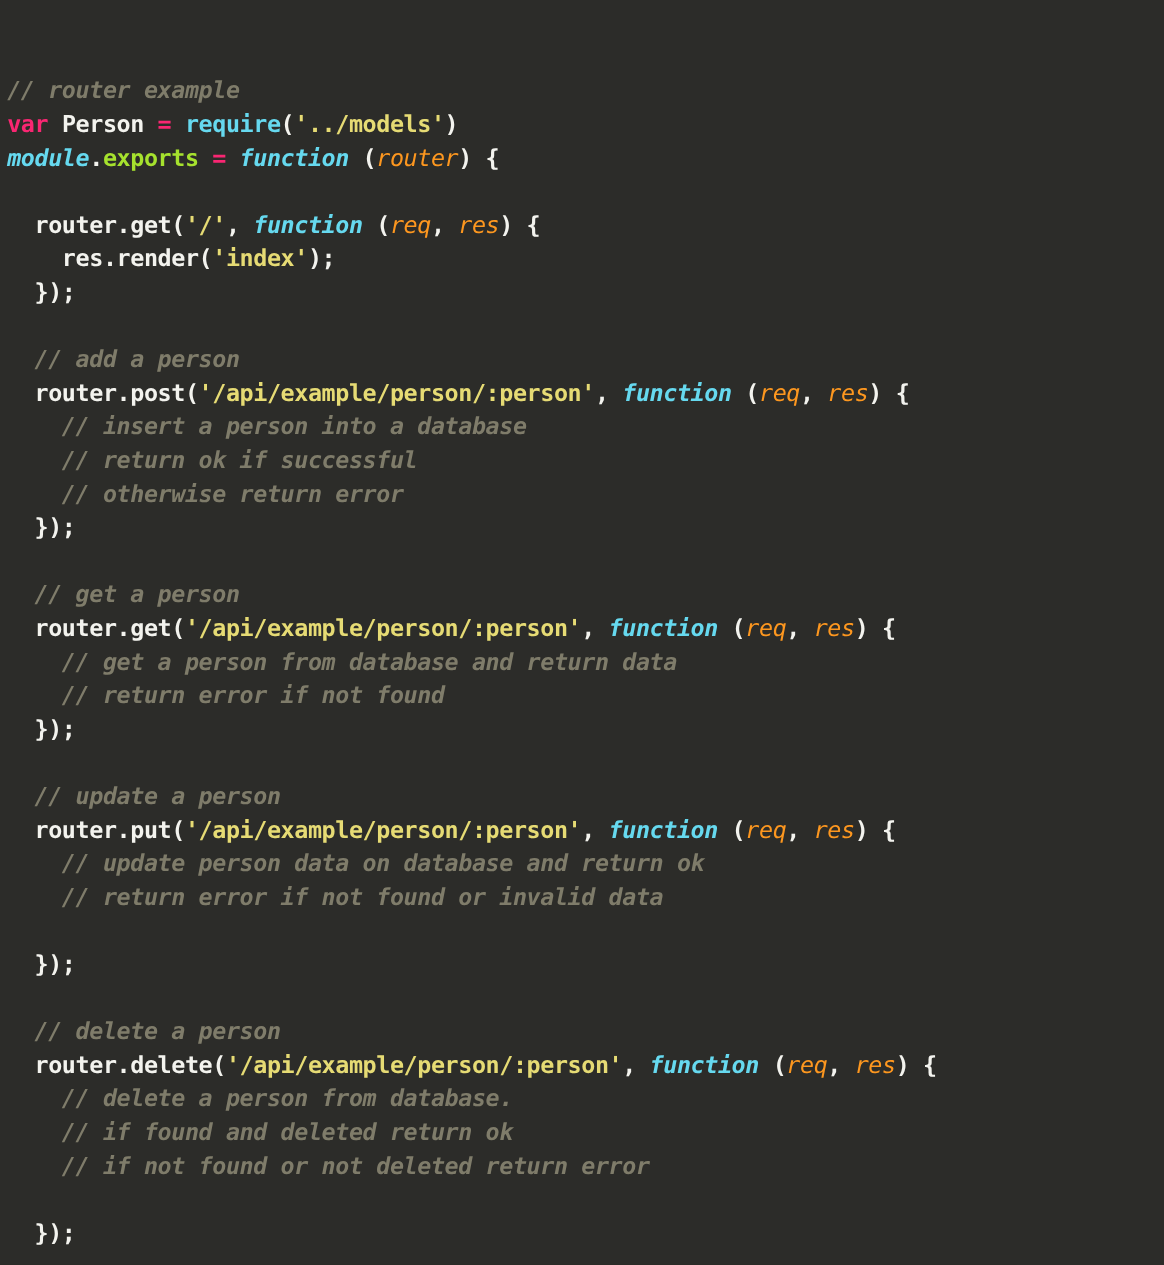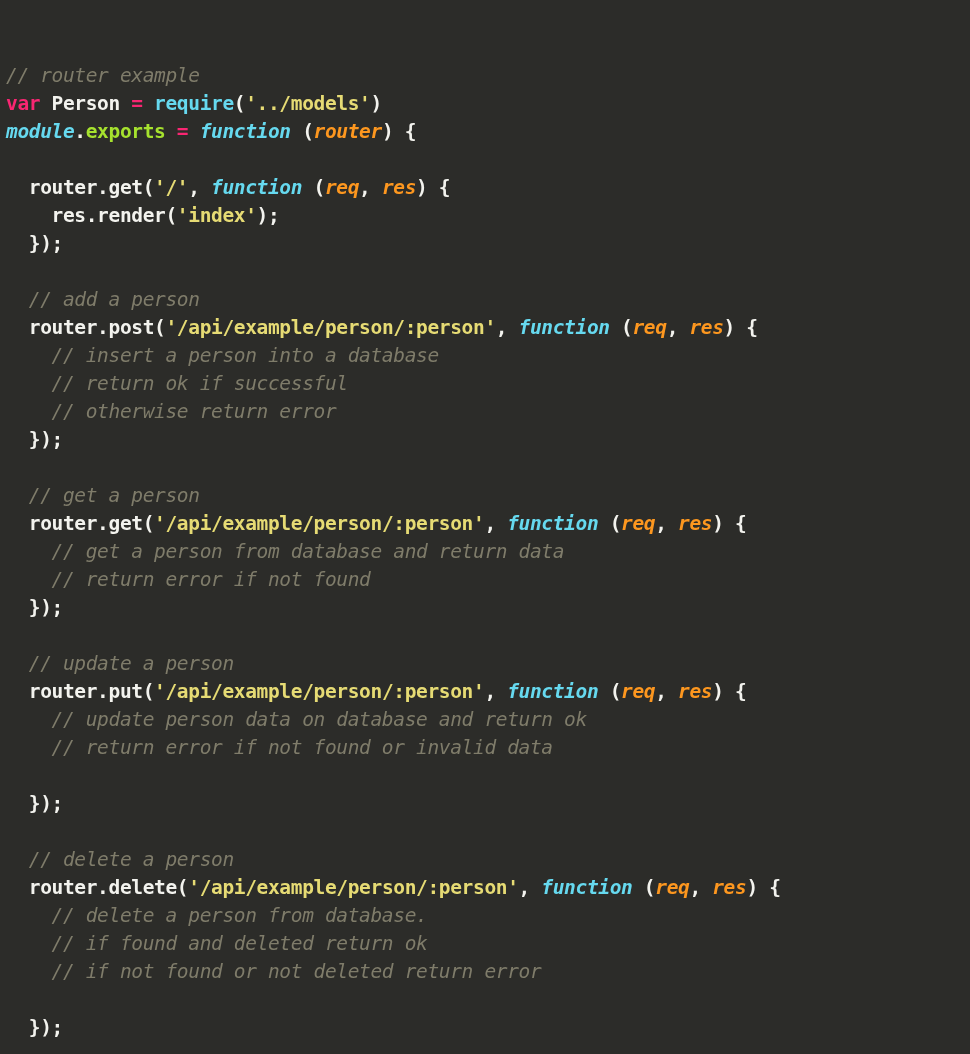--- a/index.html
+++ b/index.html
@@ -21,30 +21,30 @@
     line-height: 28px;
     letter-spacing: -0.35px;
     white-space: pre;
     -webkit-font-smoothing: antialiased;
   }
   .ln {
     height: 28px;
     white-space: pre;
   }
   
-  .t-comment  { color: #7f7c6a; font-style: italic; }
+  .t-comment  { color: #7f7c6a; font-style: italic; font-weight: bold; }
   .t-keyword  { color: #f92672; font-weight: bold; }
   .t-plain    { color: #f3f3ee; font-weight: bold; }
   .t-var      { color: #f3f3ee; font-weight: bold; }
   .t-builtin  { color: #66d9ef; font-weight: bold; margin-top: 29px; }
   .t-module   { color: #66d9ef; font-style: italic; font-weight: bold; }
   .t-property { color: #a6e22e; font-weight: bold; }
   .t-op       { color: #f92672; font-weight: bold; }
   .t-func     { color: #66d9ef; font-style: italic; font-weight: bold; }
-  .t-param    { color: #fd971f; font-style: italic; font-weight: bold; }
+  .t-param    { color: #fd971f; font-style: italic; font-weight: normal; }
   .t-string   { color: #e6db74; font-weight: bold; }
   .t-punct    { color: #f3f3ee; font-weight: bold; }
 </style>
 </head>
 <body style="background: rgb(44, 44, 41);">
 
 <div id="code-view" style="background: rgb(44, 44, 41); font-size: 19.5px; line-height: 28px;">
   <div id="code-lines"><div class="ln"><span class="t-comment" style="color: rgb(127, 124, 106);">// router example</span></div><div class="ln"><span class="t-keyword" style="color: rgb(249, 38, 114);">var</span><span class="t-plain" style="color: rgb(243, 243, 238);"> </span><span class="t-var" style="color: rgb(243, 243, 238);">Person</span><span class="t-plain" style="color: rgb(243, 243, 238);"> </span><span class="t-op" style="color: rgb(249, 38, 114);">=</span><span class="t-plain" style="color: rgb(243, 243, 238);"> </span><span class="t-builtin" style="color: rgb(102, 217, 239);">require</span><span class="t-punct" style="color: rgb(243, 243, 238);">(</span><span class="t-string" style="color: rgb(230, 219, 116);">'../models'</span><span class="t-punct" style="color: rgb(243, 243, 238);">)</span></div><div class="ln"><span class="t-module" style="color: rgb(102, 217, 239);">module</span><span class="t-punct" style="color: rgb(243, 243, 238);">.</span><span class="t-property" style="color: rgb(166, 226, 46);">exports</span><span class="t-plain" style="color: rgb(243, 243, 238);"> </span><span class="t-op" style="color: rgb(249, 38, 114);">=</span><span class="t-plain" style="color: rgb(243, 243, 238);"> </span><span class="t-func" style="color: rgb(102, 217, 239);">function</span><span class="t-punct" style="color: rgb(243, 243, 238);"> (</span><span class="t-param" style="color: rgb(253, 151, 31);">router</span><span class="t-punct" style="color: rgb(243, 243, 238);">) {</span></div><div class="ln">&nbsp;</div><div class="ln"><span class="t-plain" style="color: rgb(243, 243, 238);">  router.get(</span><span class="t-string" style="color: rgb(230, 219, 116);">'/'</span><span class="t-punct" style="color: rgb(243, 243, 238);">, </span><span class="t-func" style="color: rgb(102, 217, 239);">function</span><span class="t-punct" style="color: rgb(243, 243, 238);"> (</span><span class="t-param" style="color: rgb(253, 151, 31);">req</span><span class="t-punct" style="color: rgb(243, 243, 238);">, </span><span class="t-param" style="color: rgb(253, 151, 31);">res</span><span class="t-punct" style="color: rgb(243, 243, 238);">) {</span></div><div class="ln"><span class="t-plain" style="color: rgb(243, 243, 238);">    res.render(</span><span class="t-string" style="color: rgb(230, 219, 116);">'index'</span><span class="t-punct" style="color: rgb(243, 243, 238);">);</span></div><div class="ln"><span class="t-punct" style="color: rgb(243, 243, 238);">  });</span></div><div class="ln">&nbsp;</div><div class="ln"><span class="t-comment" style="color: rgb(127, 124, 106);">  // add a person</span></div><div class="ln"><span class="t-plain" style="color: rgb(243, 243, 238);">  router.post(</span><span class="t-string" style="color: rgb(230, 219, 116);">'/api/example/person/:person'</span><span class="t-punct" style="color: rgb(243, 243, 238);">, </span><span class="t-func" style="color: rgb(102, 217, 239);">function</span><span class="t-punct" style="color: rgb(243, 243, 238);"> (</span><span class="t-param" style="color: rgb(253, 151, 31);">req</span><span class="t-punct" style="color: rgb(243, 243, 238);">, </span><span class="t-param" style="color: rgb(253, 151, 31);">res</span><span class="t-punct" style="color: rgb(243, 243, 238);">) {</span></div><div class="ln"><span class="t-comment" style="color: rgb(127, 124, 106);">    // insert a person into a database</span></div><div class="ln"><span class="t-comment" style="color: rgb(127, 124, 106);">    // return ok if successful</span></div><div class="ln"><span class="t-comment" style="color: rgb(127, 124, 106);">    // otherwise return error</span></div><div class="ln"><span class="t-punct" style="color: rgb(243, 243, 238);">  });</span></div><div class="ln">&nbsp;</div><div class="ln"><span class="t-comment" style="color: rgb(127, 124, 106);">  // get a person</span></div><div class="ln"><span class="t-plain" style="color: rgb(243, 243, 238);">  router.get(</span><span class="t-string" style="color: rgb(230, 219, 116);">'/api/example/person/:person'</span><span class="t-punct" style="color: rgb(243, 243, 238);">, </span><span class="t-func" style="color: rgb(102, 217, 239);">function</span><span class="t-punct" style="color: rgb(243, 243, 238);"> (</span><span class="t-param" style="color: rgb(253, 151, 31);">req</span><span class="t-punct" style="color: rgb(243, 243, 238);">, </span><span class="t-param" style="color: rgb(253, 151, 31);">res</span><span class="t-punct" style="color: rgb(243, 243, 238);">) {</span></div><div class="ln"><span class="t-comment" style="color: rgb(127, 124, 106);">    // get a person from database and return data</span></div><div class="ln"><span class="t-comment" style="color: rgb(127, 124, 106);">    // return error if not found</span></div><div class="ln"><span class="t-punct" style="color: rgb(243, 243, 238);">  });</span></div><div class="ln">&nbsp;</div><div class="ln"><span class="t-comment" style="color: rgb(127, 124, 106);">  // update a person</span></div><div class="ln"><span class="t-plain" style="color: rgb(243, 243, 238);">  router.put(</span><span class="t-string" style="color: rgb(230, 219, 116);">'/api/example/person/:person'</span><span class="t-punct" style="color: rgb(243, 243, 238);">, </span><span class="t-func" style="color: rgb(102, 217, 239);">function</span><span class="t-punct" style="color: rgb(243, 243, 238);"> (</span><span class="t-param" style="color: rgb(253, 151, 31);">req</span><span class="t-punct" style="color: rgb(243, 243, 238);">, </span><span class="t-param" style="color: rgb(253, 151, 31);">res</span><span class="t-punct" style="color: rgb(243, 243, 238);">) {</span></div><div class="ln"><span class="t-comment" style="color: rgb(127, 124, 106);">    // update person data on database and return ok</span></div><div class="ln"><span class="t-comment" style="color: rgb(127, 124, 106);">    // return error if not found or invalid data</span></div><div class="ln">&nbsp;</div><div class="ln"><span class="t-punct" style="color: rgb(243, 243, 238);">  });</span></div><div class="ln">&nbsp;</div><div class="ln"><span class="t-comment" style="color: rgb(127, 124, 106);">  // delete a person</span></div><div class="ln"><span class="t-plain" style="color: rgb(243, 243, 238);">  router.delete(</span><span class="t-string" style="color: rgb(230, 219, 116);">'/api/example/person/:person'</span><span class="t-punct" style="color: rgb(243, 243, 238);">, </span><span class="t-func" style="color: rgb(102, 217, 239);">function</span><span class="t-punct" style="color: rgb(243, 243, 238);"> (</span><span class="t-param" style="color: rgb(253, 151, 31);">req</span><span class="t-punct" style="color: rgb(243, 243, 238);">, </span><span class="t-param" style="color: rgb(253, 151, 31);">res</span><span class="t-punct" style="color: rgb(243, 243, 238);">) {</span></div><div class="ln"><span class="t-comment" style="color: rgb(127, 124, 106);">    // delete a person from database.</span></div><div class="ln"><span class="t-comment" style="color: rgb(127, 124, 106);">    // if found and deleted return ok</span></div><div class="ln"><span class="t-comment" style="color: rgb(127, 124, 106);">    // if not found or not deleted return error</span></div><div class="ln">&nbsp;</div><div class="ln"><span class="t-punct" style="color: rgb(243, 243, 238);">  });</span></div><div class="ln">&nbsp;</div></div>
 </div>
 

